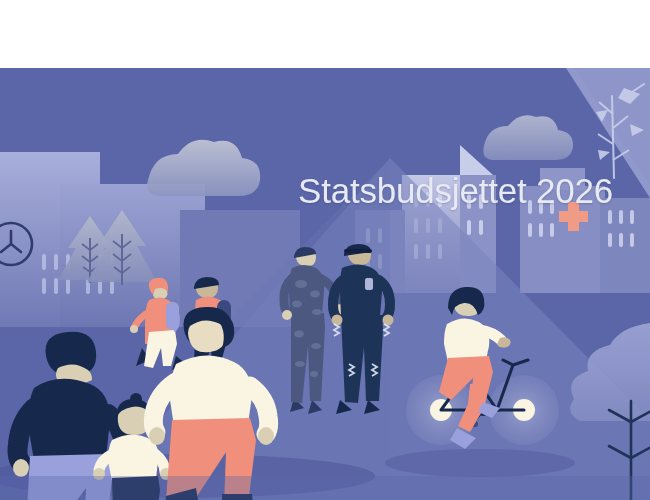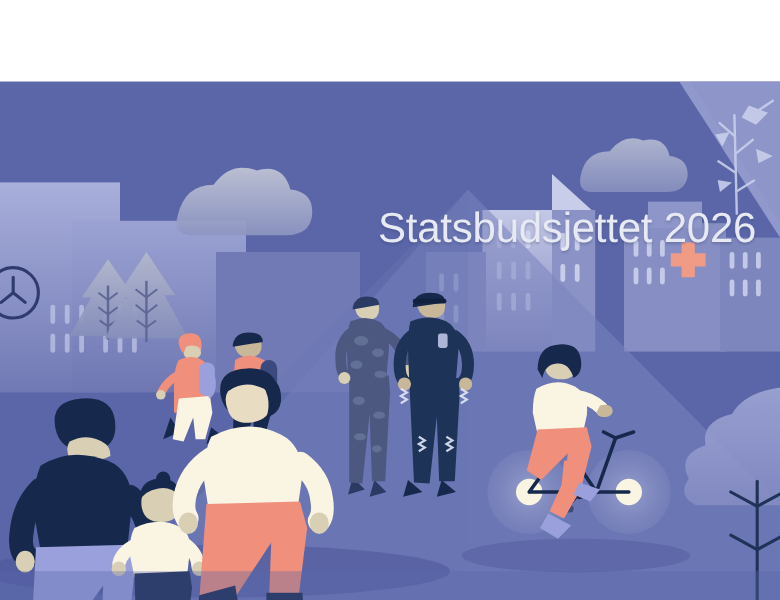--- a/index.html
+++ b/index.html
@@ -2,21 +2,21 @@
 <html><head>
 <meta charset="utf-8">
 <style>
   html,body{margin:0;padding:0;background:#ffffff;}
   body{font-family:"Liberation Sans", sans-serif;}
   #page{position:relative;width:650px;height:500px;overflow:hidden;background:#ffffff;}
   #top-band{position:absolute;left:0;top:0;width:650px;height:68px;background:#ffffff;}
   #hero{position:absolute;left:0;top:68px;width:650px;height:432px;overflow:hidden;background:#5a66a8;}
   #hero-svg{position:absolute;left:0;top:0;display:block;}
   #hero-title{
-    position:absolute; left:315px; top:103px;
+    position:absolute; left:298px; top:103px;
     font-family:"Liberation Sans", sans-serif;
     font-size:35px; font-weight:400; letter-spacing:-0.2px;
     color:#e8eaf3; white-space:nowrap;
     text-shadow:0 1px 2px rgba(40,48,90,.25);
   }
 </style>
 </head>
 <body>
 
 <div id="page">

